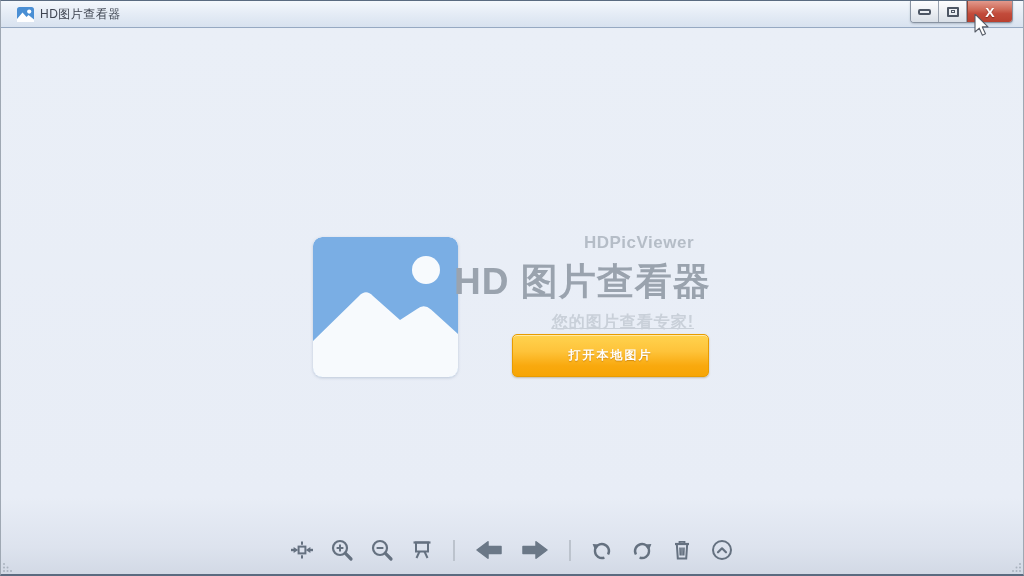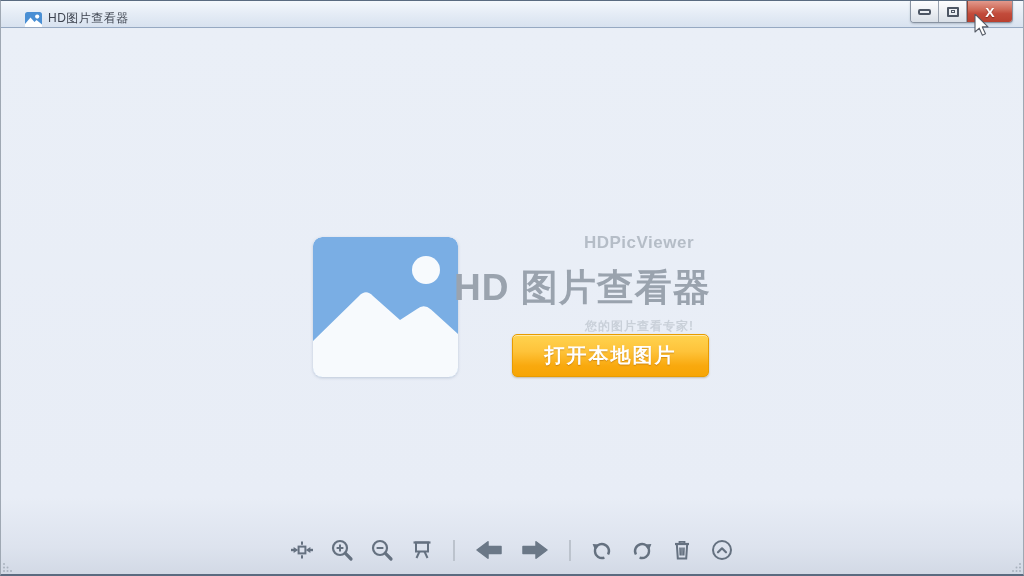--- a/index.html
+++ b/index.html
@@ -13,21 +13,21 @@
     border-left:1px solid #9fa8b3;
     border-right:1px solid #9fa8b3;
     background:#e9eef6;
   }
 
   
   .titlebar{
     position:absolute; left:0; right:0; top:0; height:27px;
     background:linear-gradient(180deg,#f4f8fc 0%,#e6edf6 45%,#d8e2ef 100%);
     border-bottom:1px solid #96a9c2;
-    display:flex; align-items:flex-end; padding-left:24px;
+    display:flex; align-items:center; padding-left:16px;
   }
   .app-icon{ width:17px; height:15px; margin-right:6px; flex:0 0 auto; }
   .titlebar-title{ font-size:12px; color:#3e4450; letter-spacing:0.5px; }
 
   .win-controls{
     position:absolute; right:10px; top:0; height:22px;
     display:flex; border:1px solid #8893a2; border-top:none;
     border-radius:0 0 4px 4px; overflow:hidden;
     box-shadow:0 1px 2px rgba(60,75,95,.25);
   }
@@ -64,28 +64,28 @@
   .logo-card{
     position:absolute; left:0; top:4px; width:145px; height:140px;
     border-radius:9px; overflow:hidden;
     box-shadow:0 1px 3px rgba(110,130,160,.35), 0 0 0 1px rgba(255,255,255,.8) inset;
   }
   .brand-text{
     position:absolute; right:17px; top:0; width:240px; text-align:right;
   }
   .brand-en{ font-size:17px; color:#b5bdc7; font-weight:bold; letter-spacing:0.5px; }
   .brand-zh{ font-size:37px; color:#9aa3ae; font-weight:bold; letter-spacing:1px;
-             margin-top:10px; white-space:nowrap; }
-  .brand-tagline{ font-size:12px; color:#c9d0d9; font-weight:bold; margin-top:5px;
-                  letter-spacing:1px; }
+             margin-top:4px; white-space:nowrap; }
+  .brand-tagline{ font-size:16px; color:#c9d0d9; font-weight:bold; margin-top:5px;
+                  letter-spacing:1px;text-decoration:underline; }
   .open-btn{
     position:absolute; right:2px; top:101px; width:197px; height:43px;
     border:1px solid #e89c00; border-radius:5px;
     background:linear-gradient(180deg,#ffd34f 0%,#fec33a 40%,#f9a90e 75%,#f7a504 100%);
-    color:#fff; font-size:20px; font-weight:bold; letter-spacing:2px;
+    color:#fff; font-size:12px; font-weight:bold; letter-spacing:2px;
     text-shadow:0 1px 1px rgba(160,90,0,.45);
     box-shadow:0 1px 2px rgba(120,90,20,.35), 0 1px 0 rgba(255,255,255,.5) inset;
     cursor:pointer; font-family:"Liberation Sans", sans-serif;
   }
 
   
   .toolbar{
     position:absolute; left:0; right:0; bottom:11px; height:26px;
     display:flex; align-items:center; justify-content:center; gap:16px;
   }

